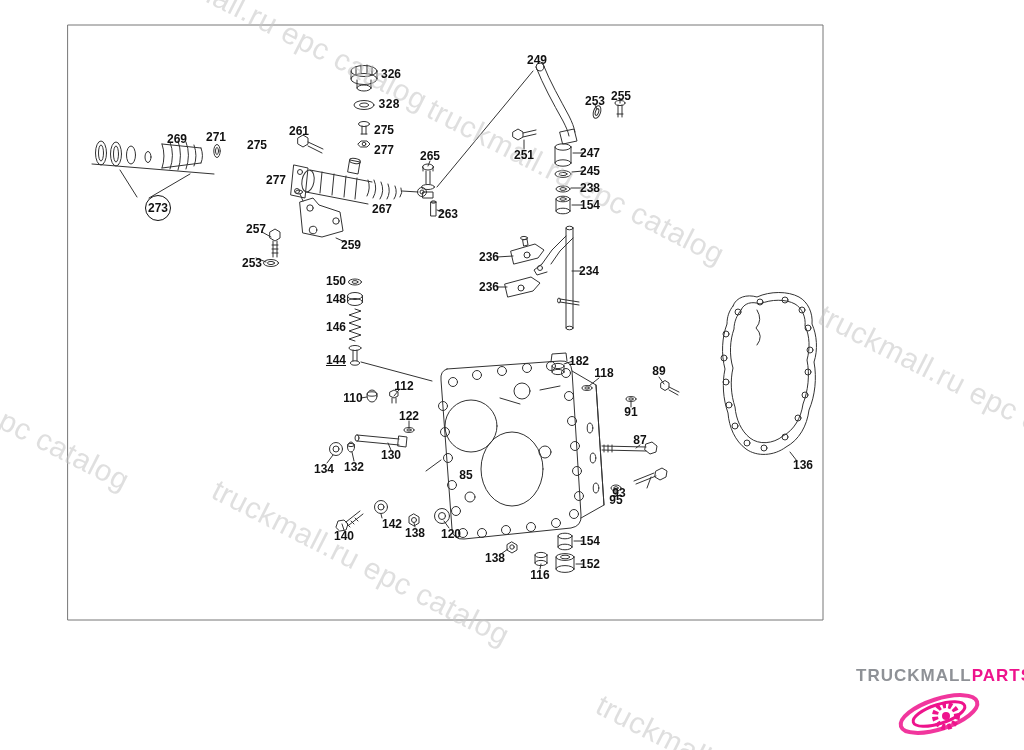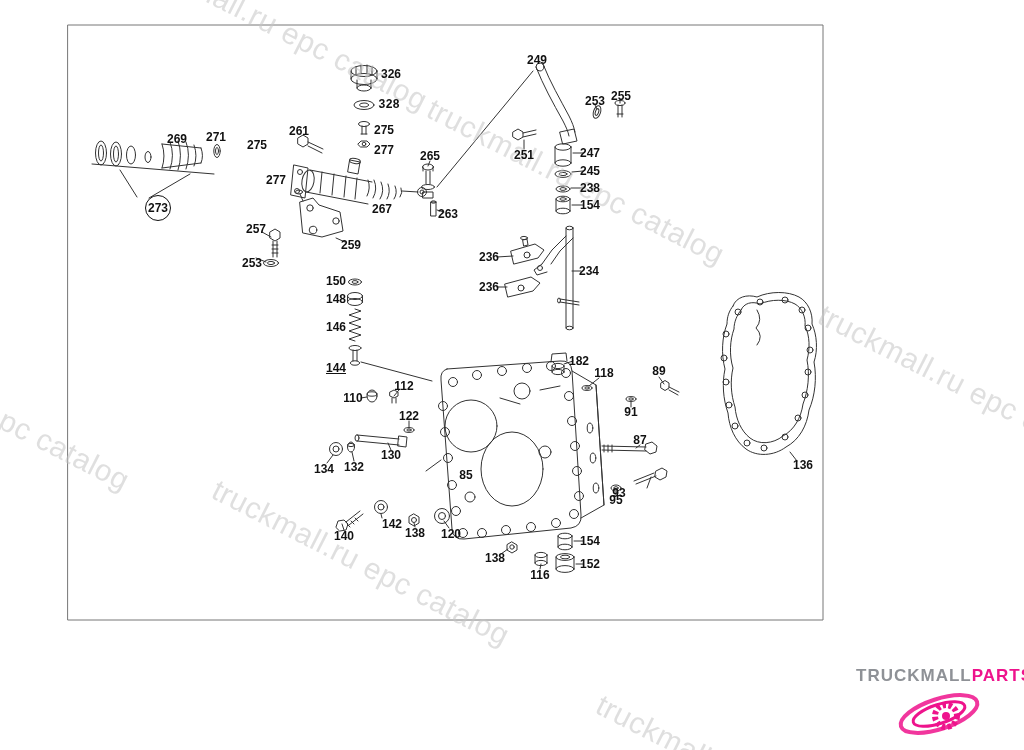--- a/index.html
+++ b/index.html
@@ -425,21 +425,21 @@
       <div class="part-label" style="left: 590px; top: 153px;">247</div>
       <div class="part-label" style="left: 590px; top: 171px;">245</div>
       <div class="part-label" style="left: 590px; top: 188px;">238</div>
       <div class="part-label" style="left: 590px; top: 205px;">154</div>
       <div class="part-label" style="left: 489px; top: 257px;">236</div>
       <div class="part-label" style="left: 489px; top: 287px;">236</div>
       <div class="part-label" style="left: 589px; top: 271px;">234</div>
       <div class="part-label" style="left: 336px; top: 281px;">150</div>
       <div class="part-label" style="left: 336px; top: 299px;">148</div>
       <div class="part-label" style="left: 336px; top: 327px;">146</div>
-      <div class="part-label" style="left: 336px; top: 368px; text-decoration: underline;">144</div>
+      <div class="part-label" style="left: 336px; top: 360px; text-decoration: underline;">144</div>
       <div class="part-label" style="left: 579px; top: 361px;">182</div>
       <div class="part-label" style="left: 604px; top: 373px;">118</div>
       <div class="part-label" style="left: 659px; top: 371px;">89</div>
       <div class="part-label" style="left: 404px; top: 386px;">112</div>
       <div class="part-label" style="left: 353px; top: 398px;">110</div>
       <div class="part-label" style="left: 631px; top: 412px;">91</div>
       <div class="part-label" style="left: 409px; top: 416px;">122</div>
       <div class="part-label" style="left: 640px; top: 440px;">87</div>
       <div class="part-label" style="left: 391px; top: 455px;">130</div>
       <div class="part-label" style="left: 354px; top: 467px;">132</div>

